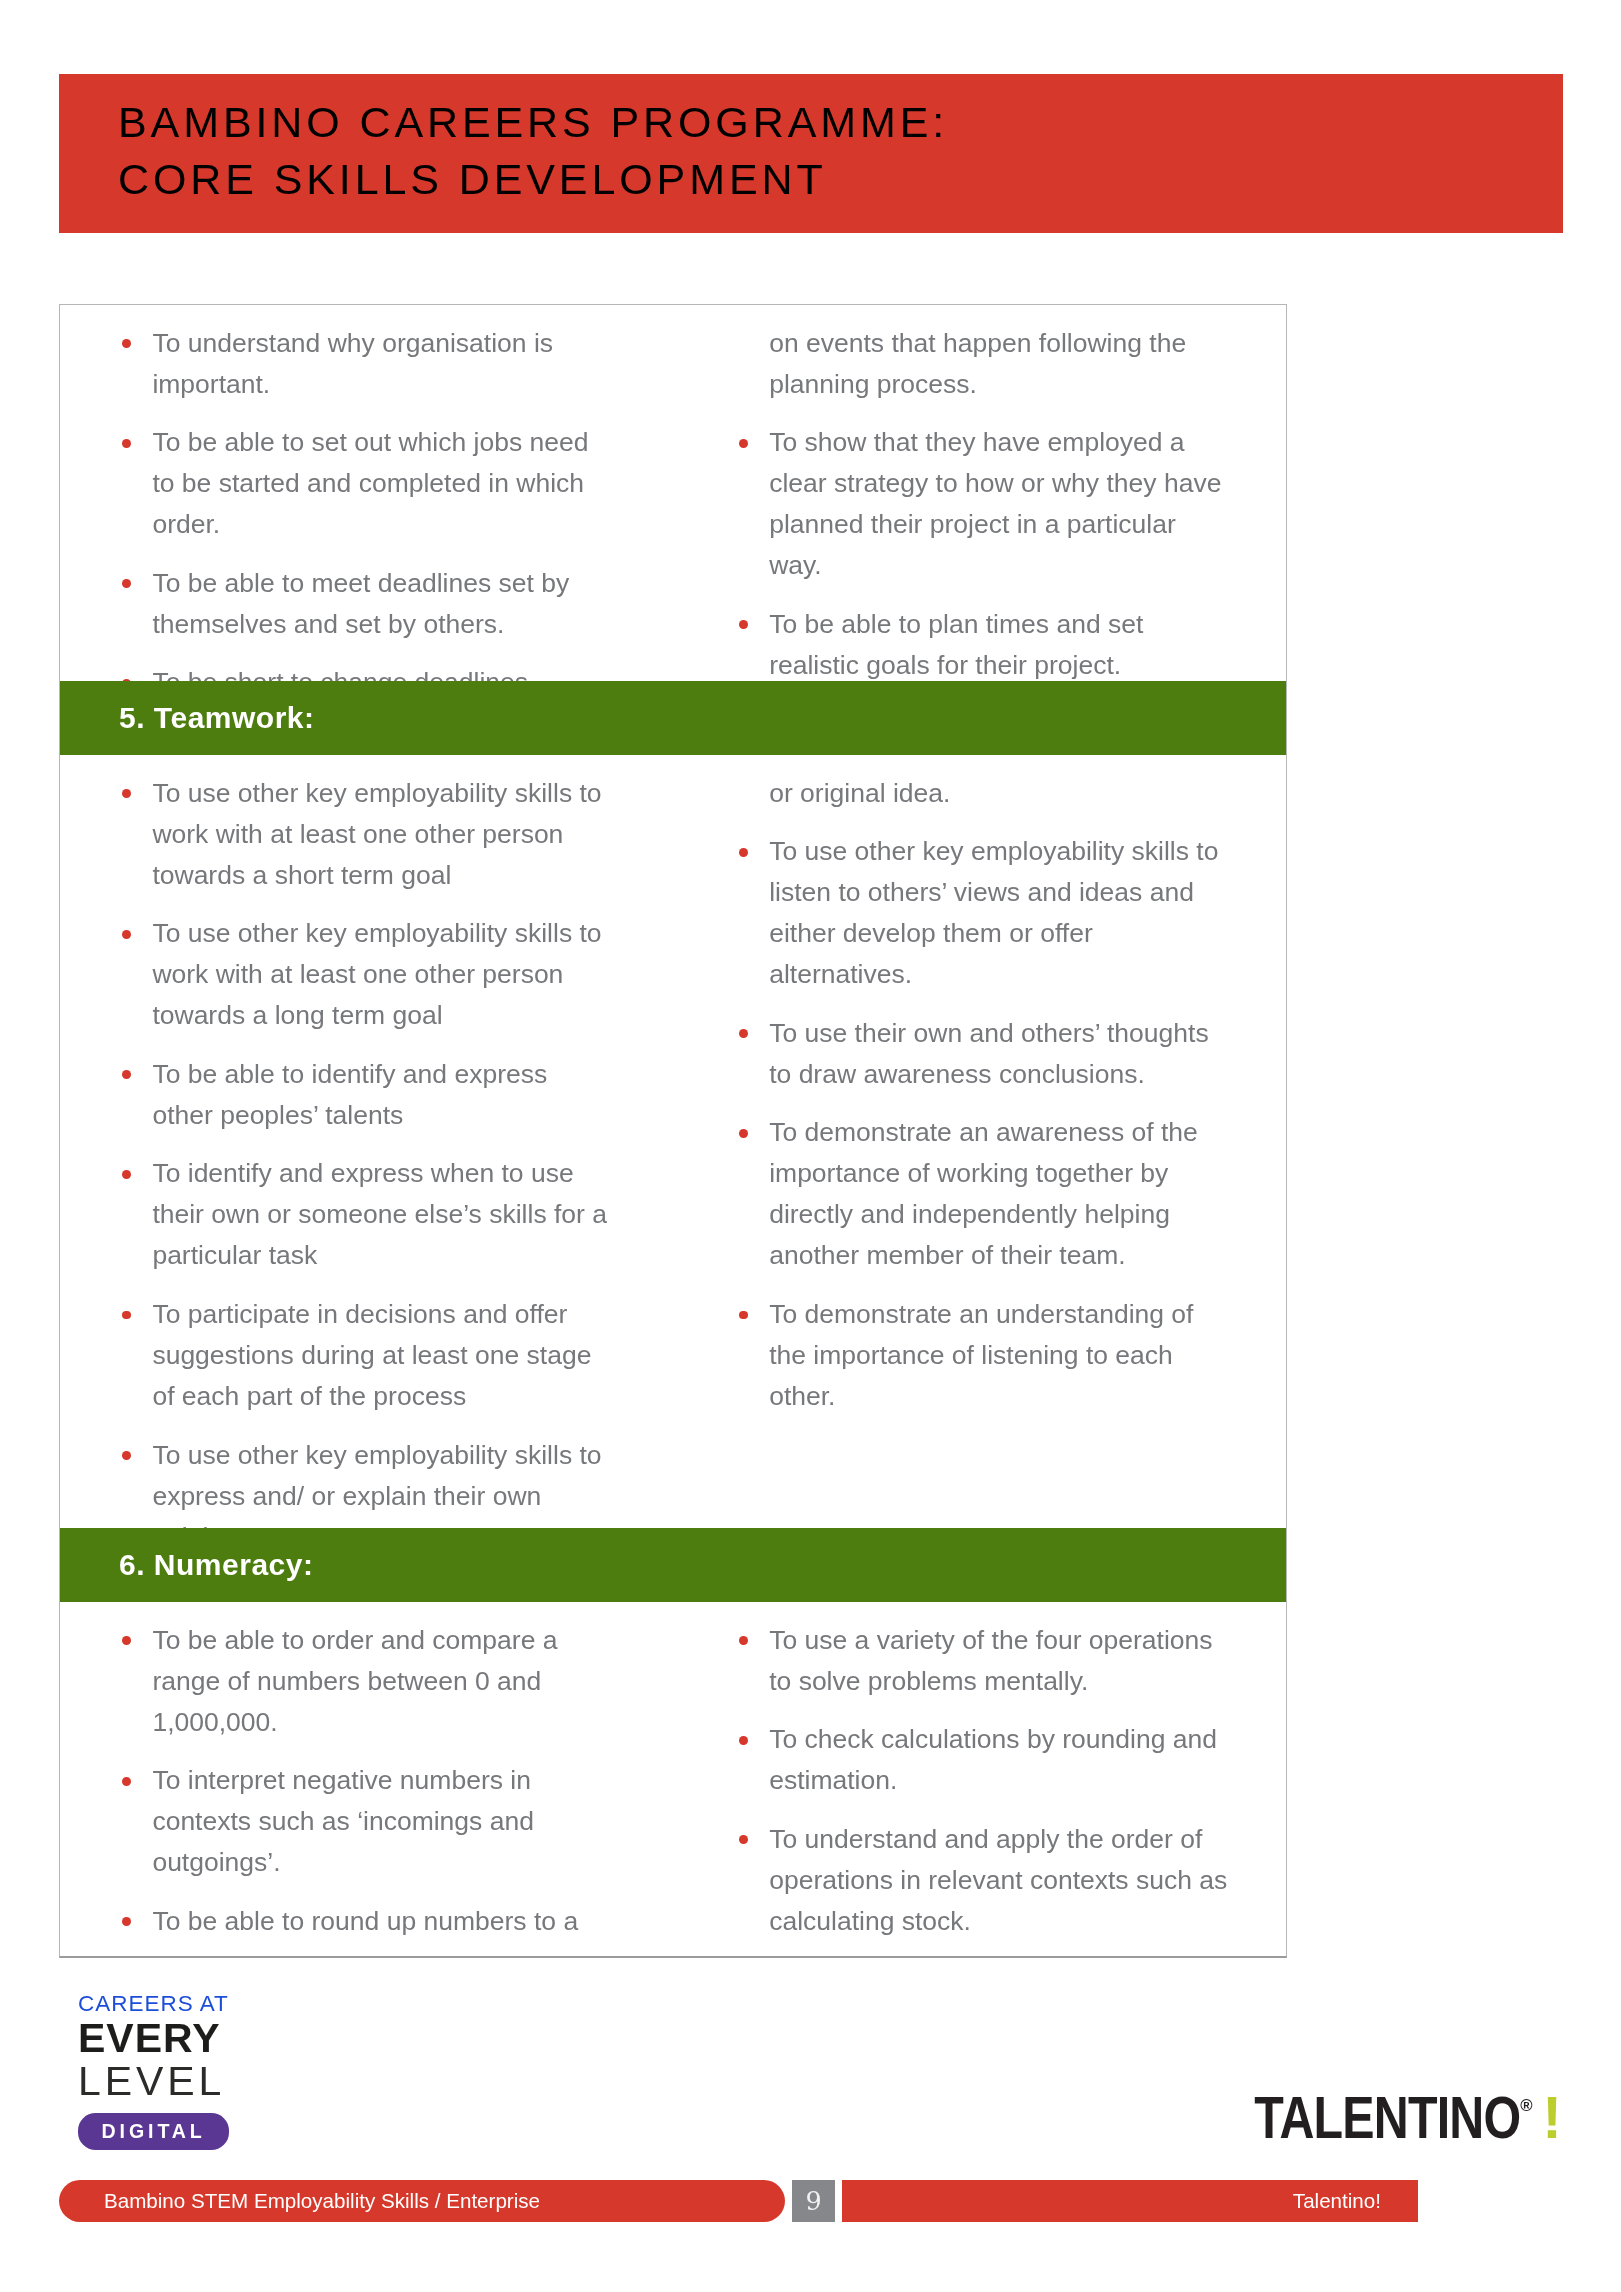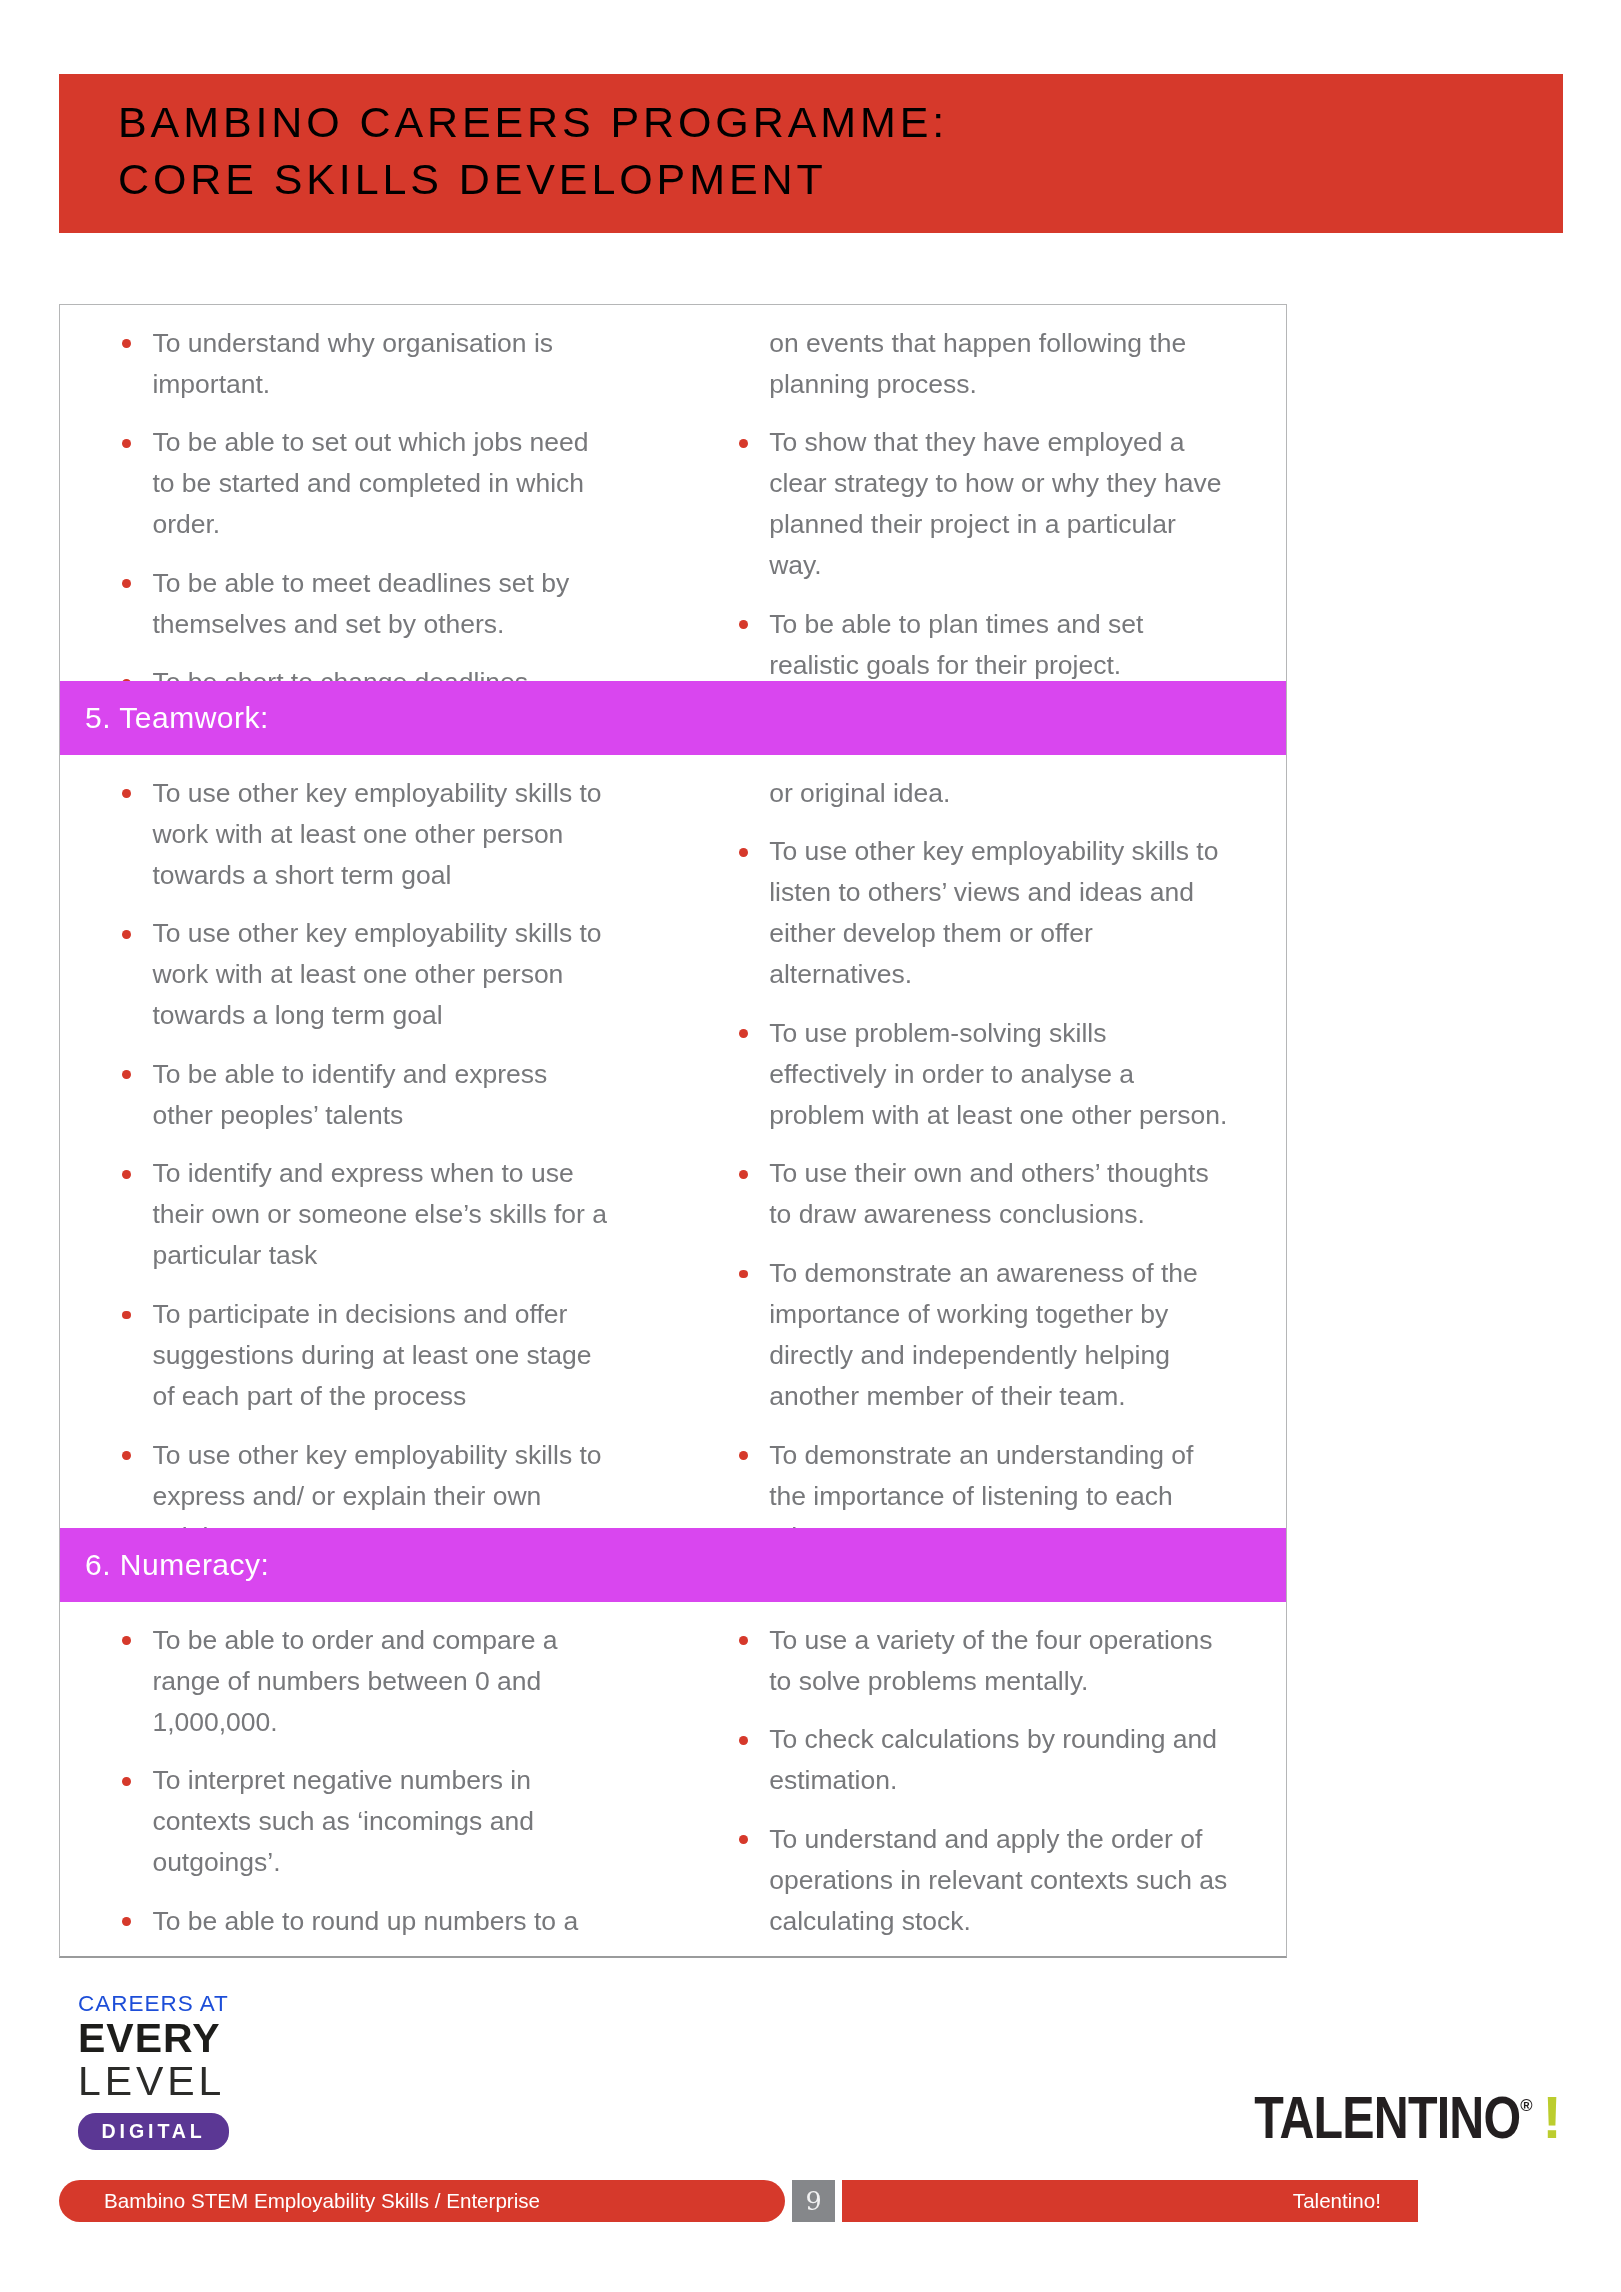--- a/index.html
+++ b/index.html
@@ -8,22 +8,22 @@
 
   
   .banner{position:absolute;left:59px;top:74px;width:1504px;height:159px;background:#d6392b;}
   .banner-title{padding:19.6px 0 0 59px;color:#000000;font-size:43px;line-height:57px;
                 letter-spacing:3.9px;font-weight:400;}
 
   
   .content-box{position:absolute;left:59px;top:304px;width:1228px;height:1654px;
                box-sizing:border-box;border:1px solid #b5b6b7;border-bottom:2px solid #9a9b9c;
                background:#ffffff;overflow:hidden;}
-  .section-band{height:74px;background:#d946ef;display:flex;align-items:center;
-                padding-left:25px;color:#ffffff;font-weight:normal;font-size:30px;letter-spacing:0.5px;}
+  .section-band{height:74px;background:#4d7c0f;display:flex;align-items:center;
+                padding-left:59px;color:#ffffff;font-weight:bold;font-size:30px;letter-spacing:0.5px;}
   .cols{display:flex;box-sizing:border-box;padding-top:17.6px;overflow:hidden;}
   .cols.s0{height:376px;}
   .cols.s1{height:773px;}
   .cols.s2{height:343px;}
   .col{box-sizing:border-box;}
   .col.left{width:752px;padding-left:62px;padding-right:65px;}
   .col.right{width:752px;padding-left:65px;padding-right:55px;}
   ul{list-style:none;margin:0;padding:0;}
   li{display:flex;gap:21.6px;color:#77787b;font-size:26.5px;line-height:41px;margin-bottom:17.6px;}
   .dot{flex:0 0 auto;width:8.8px;height:8.8px;border-radius:50%;background:#d6392b;margin-top:16.7px;}
@@ -139,24 +139,20 @@
             <li class="cont">
               <span class="dot"></span>
               <span class="li-text">or original idea.</span>
             </li>
             <li>
               <span class="dot"></span>
               <span class="li-text">To use other key employability skills to listen to others’ views and ideas and either develop them or offer alternatives.</span>
             </li>
             <li>
               <span class="dot"></span>
-              <span class="li-text">To use problem-solving skills effectively in order to analyse a problem with at least one other person.</span>
-            </li>
-            <li>
-              <span class="dot"></span>
               <span class="li-text">To use their own and others’ thoughts to draw awareness conclusions.</span>
             </li>
             <li>
               <span class="dot"></span>
               <span class="li-text">To demonstrate an awareness of the importance of working together by directly and independently helping another member of their team.</span>
             </li>
             <li>
               <span class="dot"></span>
               <span class="li-text">To demonstrate an understanding of the importance of listening to each other.</span>
             </li>

